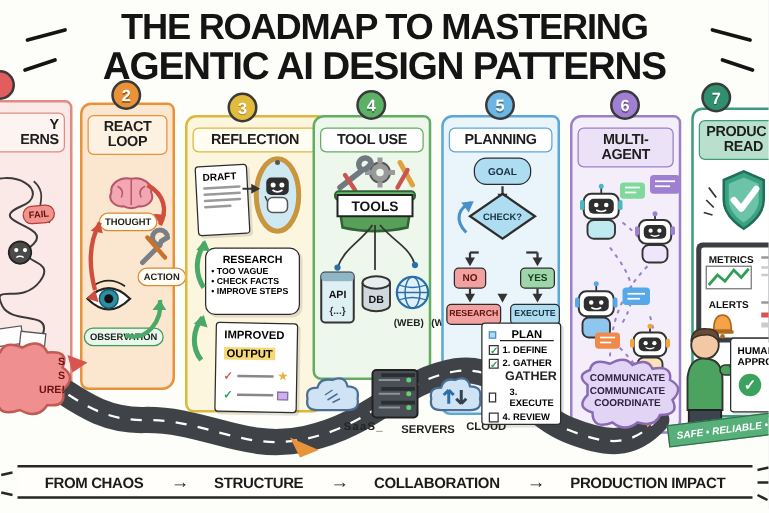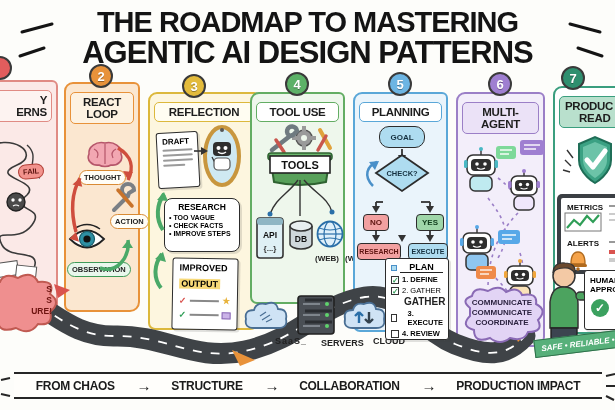--- a/index.html
+++ b/index.html
@@ -435,21 +435,21 @@
     <div style="display:flex;align-items:center;gap:3px;margin:3px 5px 0">
       <span style="width:6px;height:6px;background:#aedcf0;border:1px solid #4a90c9"></span>
       <span style="font-size:9px;font-weight:900;border-bottom:1.5px solid #222;flex:1;text-align:center">PLAN</span>
     </div>
     <div style="display:flex;align-items:center;gap:3px;margin:2px 5px 0">
       <span style="width:8px;height:8px;border:1.3px solid #333;color:#2f9e57;font-size:8px;font-weight:900;line-height:7px;text-align:center">✓</span>
       <span style="font-size:7.5px;font-weight:800">1. DEFINE</span>
     </div>
     <div style="display:flex;align-items:center;gap:3px;margin:2px 5px 0">
       <span style="width:8px;height:8px;border:1.3px solid #333;color:#2f9e57;font-size:8px;font-weight:900;line-height:7px;text-align:center">✓</span>
-      <span style="font-size:7.5px;font-weight:400">2. GATHER</span>
+      <span style="font-size:7.5px;font-weight:700">2. GATHER</span>
     </div>
     <div style="font-size:10px;font-weight:900;margin:1px 5px 0 18px;color:#222">GATHER</div>
     <div style="display:flex;align-items:center;gap:11px;margin:2px 5px 0">
       <span style="width:8px;height:8px;border:1.3px solid #333"></span>
       <span style="font-size:7.5px;font-weight:800">3. EXECUTE</span>
     </div>
     <div style="display:flex;align-items:center;gap:3px;margin:2px 5px 0">
       <span style="width:8px;height:8px;border:1.3px solid #333"></span>
       <span style="font-size:7.5px;font-weight:800">4. REVIEW</span>
     </div>

